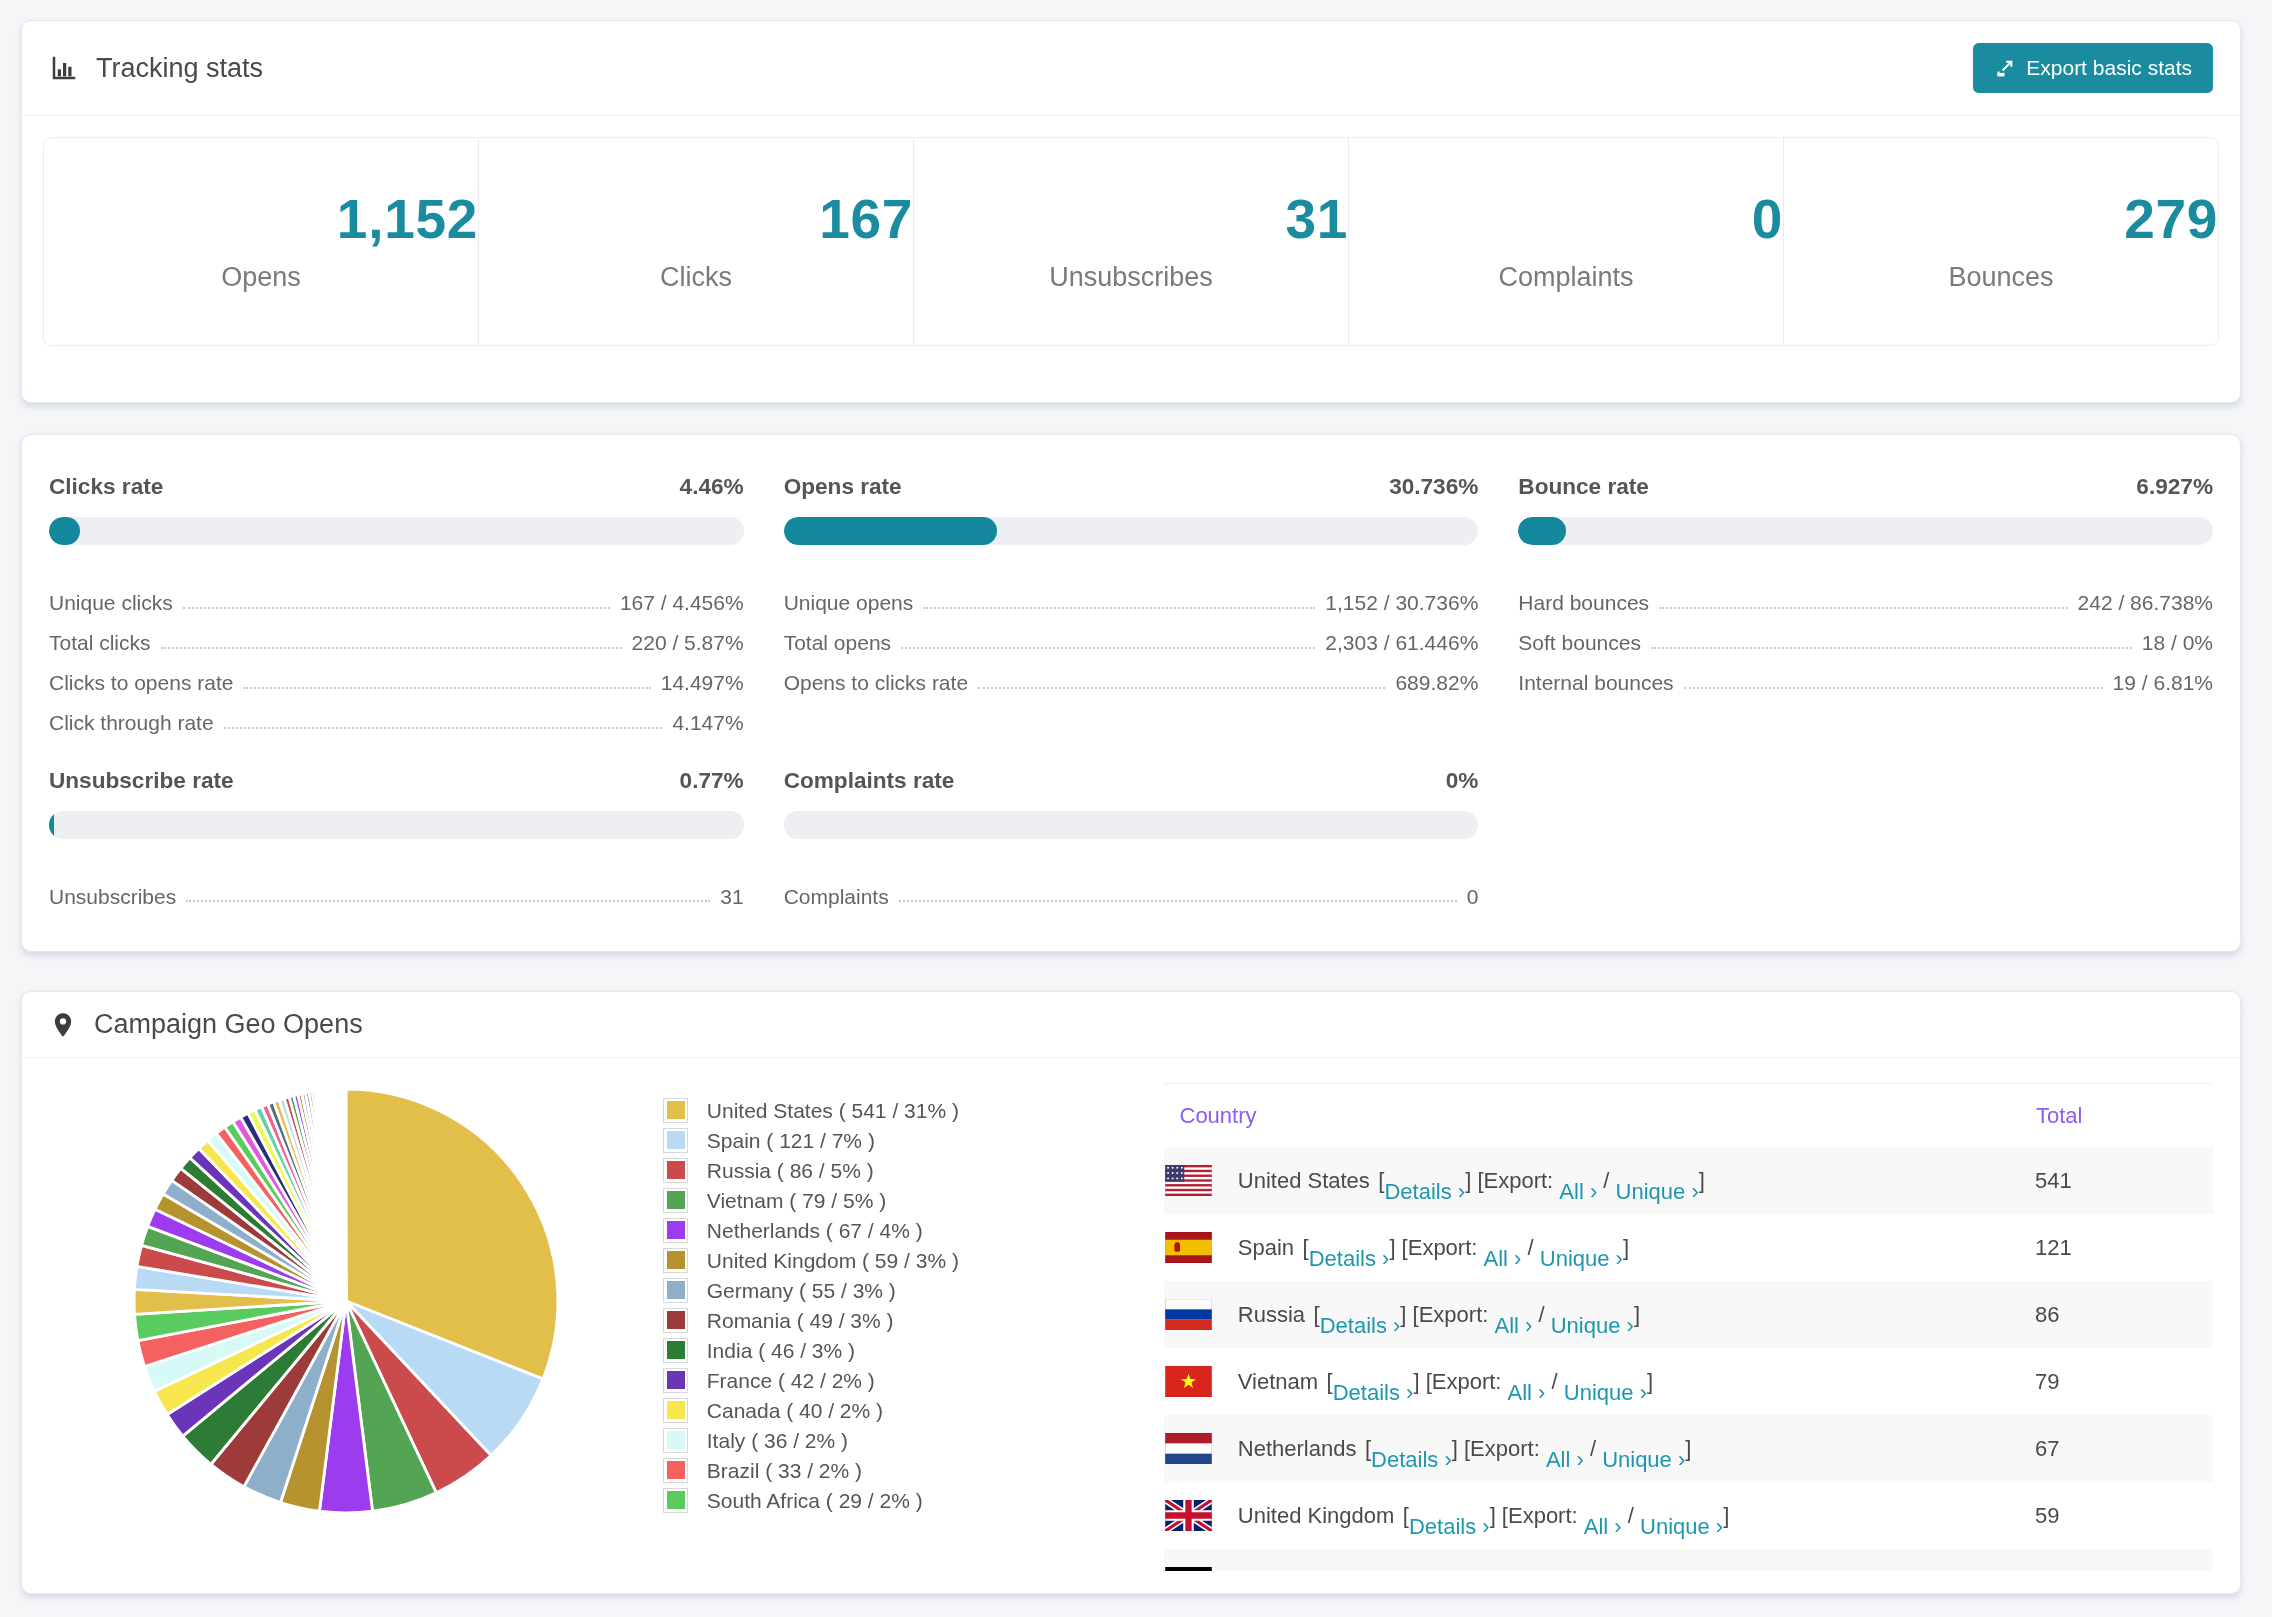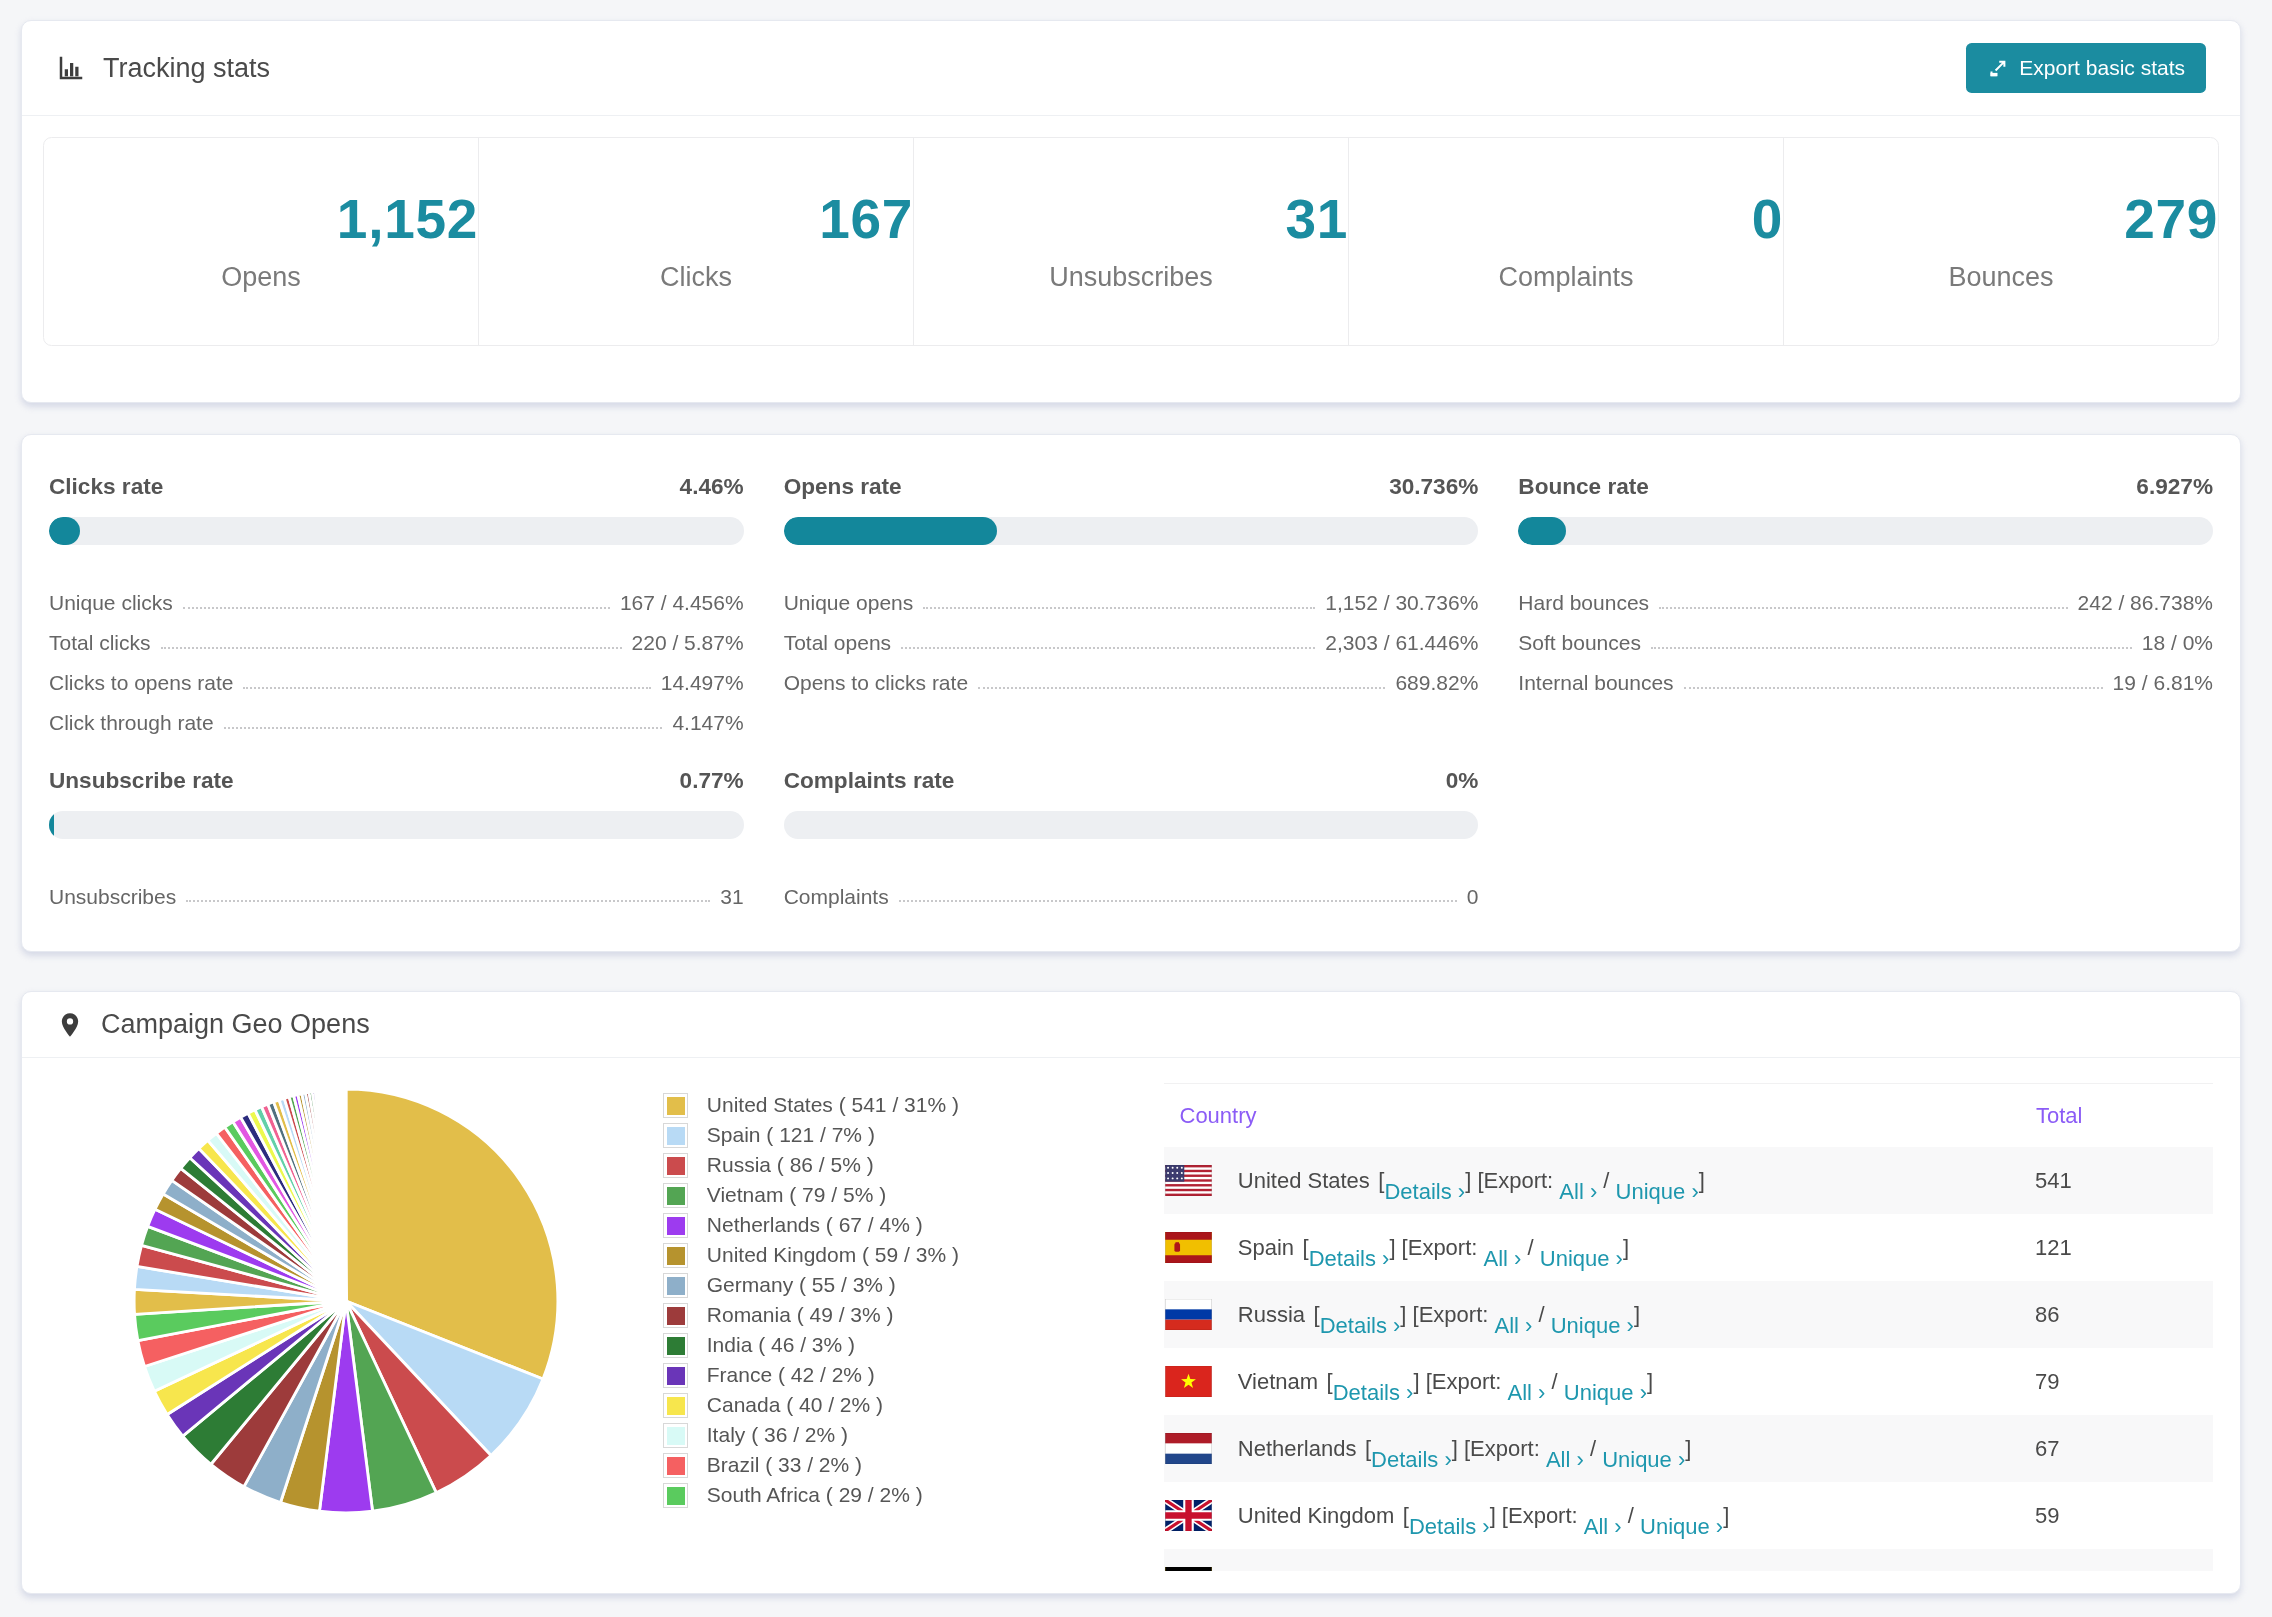--- a/index.html
+++ b/index.html
@@ -9,21 +9,21 @@
     font-family:"Liberation Sans","DejaVu Sans",sans-serif;
     color:#4a4a4a;
   }
   .card{
     box-sizing:border-box;width:2220px;margin:0 auto 0 21px;
     background:#fff;border:1.4px solid #e6e9f0;border-radius:10px;
     box-shadow:0 3.5px 6.4px rgba(150,160,195,.32);
   }
   #card-tracking{margin-top:20px;height:383px;}
   .card-header{
-    display:flex;align-items:center;padding:0 34px;height:94px;
+    display:flex;align-items:center;padding:0 27px;height:94px;
     border-bottom:1.4px solid #eef0f3;font-size:27px;color:#4a4a4a;
   }
   .card-header .hicon{margin-right:17px;display:flex;align-items:center;}
   .spacer{flex:1;}
   .btn-export{
     display:flex;align-items:center;gap:11.3px;
     background:#1b8ca0;color:#fff;border:none;border-radius:5.6px;
     padding:12.7px 21px;font-size:21px;font-family:inherit;cursor:pointer;
   }
   .stats-row{display:flex;margin:21px 21px 0;border:1.4px solid #ececee;border-radius:8.5px;background:#fff;}
@@ -40,21 +40,21 @@
   .bar-fill{height:100%;background:#13879b;border-radius:14px;}
   .rate-rows{margin-top:30px;}
   .detail-row{height:40px;display:flex;align-items:flex-end;font-size:21px;color:#666;}
   .detail-row .leader{flex:1;margin:0 10px 6.4px;border-bottom:2.1px dotted #c8c8ca;}
 
   #card-geo{margin-top:39px;height:603px;overflow:hidden;}
   #card-geo .card-header{height:65px;text-align:right;}
   .geo-content{display:flex;padding:0 27px;align-items:flex-start;}
   .pie-wrap{width:614px;box-sizing:border-box;padding:17px 0 0 71px;flex:none;}
   .legend{width:501px;box-sizing:border-box;padding-top:35px;flex:none;}
-  .legend-item{display:flex;align-items:flex-start;height:30px;font-size:21px;color:#555;}
+  .legend-item{display:flex;align-items:flex-end;height:30px;font-size:21px;color:#555;}
   .swatch{width:25.4px;height:25.4px;box-sizing:border-box;flex:none;
     border:1.4px solid #d8d8d8;padding:2.8px;margin-right:18.4px;background-origin:content-box;}
   .swatch i{display:block;width:100%;height:100%;}
   .geo-table-wrap{flex:1;margin-top:25px;height:487px;overflow:hidden;border-top:1.4px solid #f1f1f2;}
   table.geo{width:100%;border-collapse:collapse;font-size:22px;color:#4a4a4a;table-layout:fixed;}
   table.geo thead th{height:61px;font-weight:normal;color:#8b5cf6;text-align:left;background:#fff;}
   table.geo th.h-country{padding-left:15.5px;}
   table.geo tbody tr:nth-child(odd){background:#f8f8f9;}
   table.geo td{height:67px;padding:0;}
   td.c-total, th.h-total{width:176px;}

